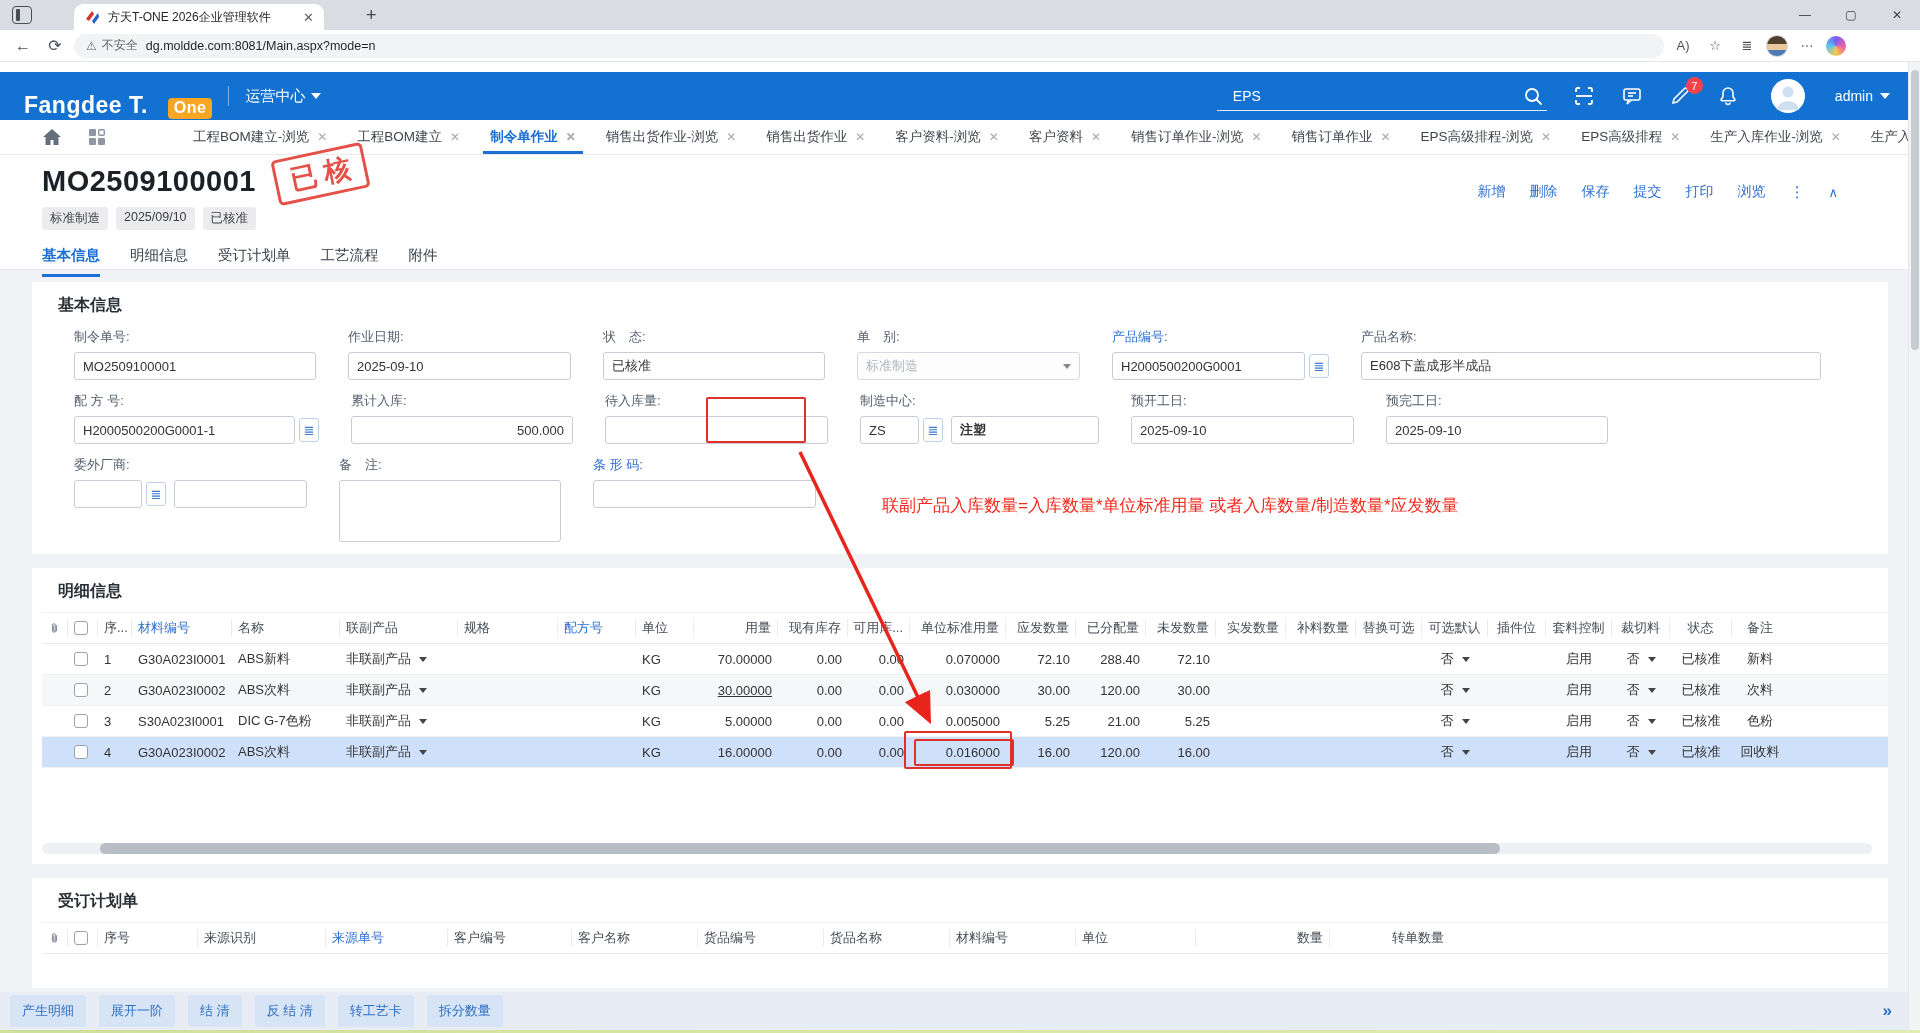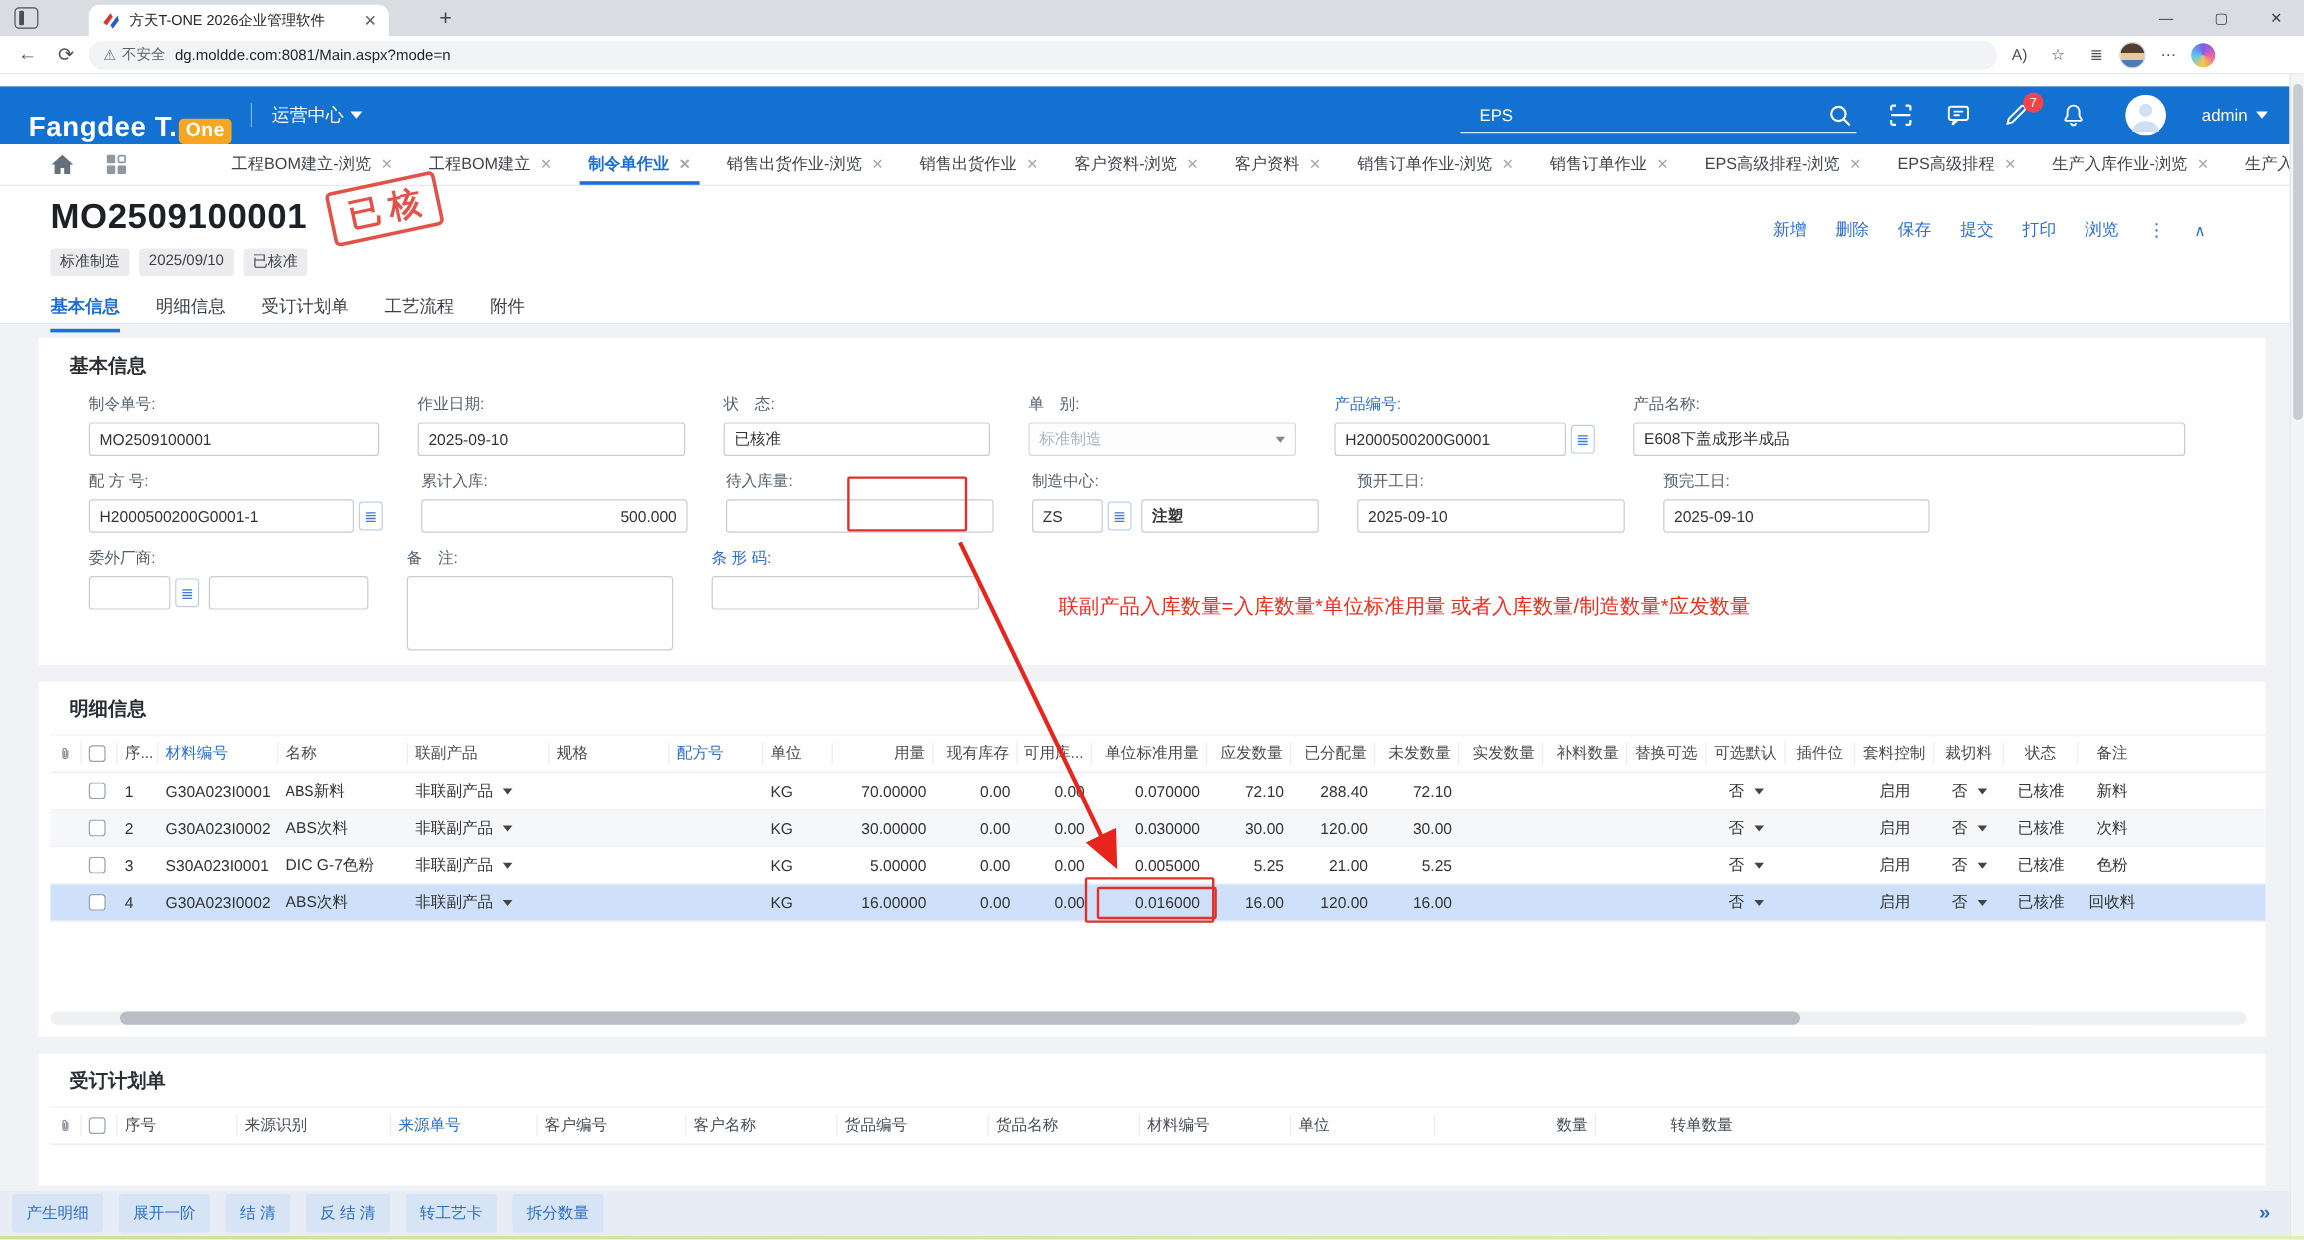--- a/index.html
+++ b/index.html
@@ -25,21 +25,21 @@
   .tool-ico { color:#4e5256; font-size:13px; width:26px; text-align:center; }
   .mini-avatar { width:22px; height:22px; border-radius:50%; background:linear-gradient(180deg,#51402e 0 42%,#eac79c 42% 72%,#4d79b6 72%); border:1px solid #d0d3d8; }
   .copilot { width:20px; height:20px; border-radius:50%; background:conic-gradient(#7a5cf0,#e960aa,#f7c948,#58c7f0,#7a5cf0); }
 
   
   .page { position:absolute; top:62px; left:0; width:1908px; height:971px; background:#fff; }
   .vscroll { position:absolute; top:62px; right:0; width:12px; height:971px; background:#f3f4f6; border-left:1px solid #e5e7ea; }
   .vthumb { position:absolute; top:8px; left:2px; width:8px; height:280px; background:#c7ccd3; border-radius:4px; }
 
   .appbar { margin-top:10px; height:48px; background:#1371d2; display:flex; align-items:center; padding:0 18px 0 24px; color:#fff; }
-  .logo { font-size:23px; font-weight:bold; letter-spacing:.5px; display:flex; align-items:baseline; gap:1px;margin-top:19px; }
+  .logo { font-size:23px; font-weight:bold; letter-spacing:.5px; display:flex; align-items:baseline; gap:20px;margin-top:19px; }
   .logo .badge { background:#f6a623; color:#fff; font-size:16px; font-weight:bold; border-radius:4px; padding:1px 6px 2px; }
   .appbar .divider { width:1px; height:20px; background:rgba(255,255,255,.45); margin:0 16px; }
   .workspace { font-size:15px; display:flex; align-items:center; gap:6px; }
   .chev-w { width:0; height:0; border-left:5px solid transparent; border-right:5px solid transparent; border-top:6px solid #fff; }
   .appbar .spacer { flex:1; }
   .searchbox { width:330px; border-bottom:1px solid rgba(255,255,255,.85); display:flex; align-items:center; height:30px; padding:0 4px 0 16px; margin-right:26px; }
   .searchbox .sv { flex:1; font-size:14px; color:#fff; }
   .appicons { display:flex; align-items:center; gap:26px; }
   .app-ico { position:relative; display:flex; }
   .redbadge { position:absolute; top:-8px; right:-12px; background:#f5434c; color:#fff; font-size:11px; min-width:17px; height:17px; border-radius:9px; display:flex; align-items:center; justify-content:center; padding:0 4px; }
@@ -463,21 +463,21 @@
             <div class="tc c" style="width: 62px;">状态</div>
             <div class="tc c nob" style="width: 56px;">备注</div>
           </div>
           <div class="trow">
             <div class="tc" style="width: 26px;"></div>
             <div class="tc" style="width: 30px;">
               <div class="cb"></div>
             </div>
             <div class="tc" style="width: 34px;">1</div>
             <div class="tc" style="width: 100px;">G30A023I0001</div>
-            <div class="tc" style="width: 108px; font-family: Liberation Mono, monospace;">ABS新料</div>
+            <div class="tc" style="width: 108px;">ABS新料</div>
             <div class="tc" style="width: 118px;">
               <span>非联副产品</span>
               <span class="chev dark"></span>
             </div>
             <div class="tc" style="width: 100px;"></div>
             <div class="tc" style="width: 78px;"></div>
             <div class="tc" style="width: 58px;">KG</div>
             <div class="tc r" style="width: 84px;">70.00000</div>
             <div class="tc r" style="width: 70px;">0.00</div>
             <div class="tc r" style="width: 62px;">0.00</div>
@@ -509,21 +509,21 @@
             <div class="tc" style="width: 34px;">2</div>
             <div class="tc" style="width: 100px;">G30A023I0002</div>
             <div class="tc" style="width: 108px;">ABS次料</div>
             <div class="tc" style="width: 118px;">
               <span>非联副产品</span>
               <span class="chev dark"></span>
             </div>
             <div class="tc" style="width: 100px;"></div>
             <div class="tc" style="width: 78px;"></div>
             <div class="tc" style="width: 58px;">KG</div>
-            <div class="tc r" style="width: 84px;">30.00000</div>
+            <div class="tc r" style="width: 84px; text-decoration: underline;">30.00000</div>
             <div class="tc r" style="width: 70px;">0.00</div>
             <div class="tc r" style="width: 62px;">0.00</div>
             <div class="tc r" style="width: 96px;">0.030000</div>
             <div class="tc r" style="width: 70px;">30.00</div>
             <div class="tc r" style="width: 70px;">120.00</div>
             <div class="tc r" style="width: 70px;">30.00</div>
             <div class="tc r" style="width: 70px;"></div>
             <div class="tc r" style="width: 70px;"></div>
             <div class="tc c" style="width: 66px;"></div>
             <div class="tc c" style="width: 66px;">

